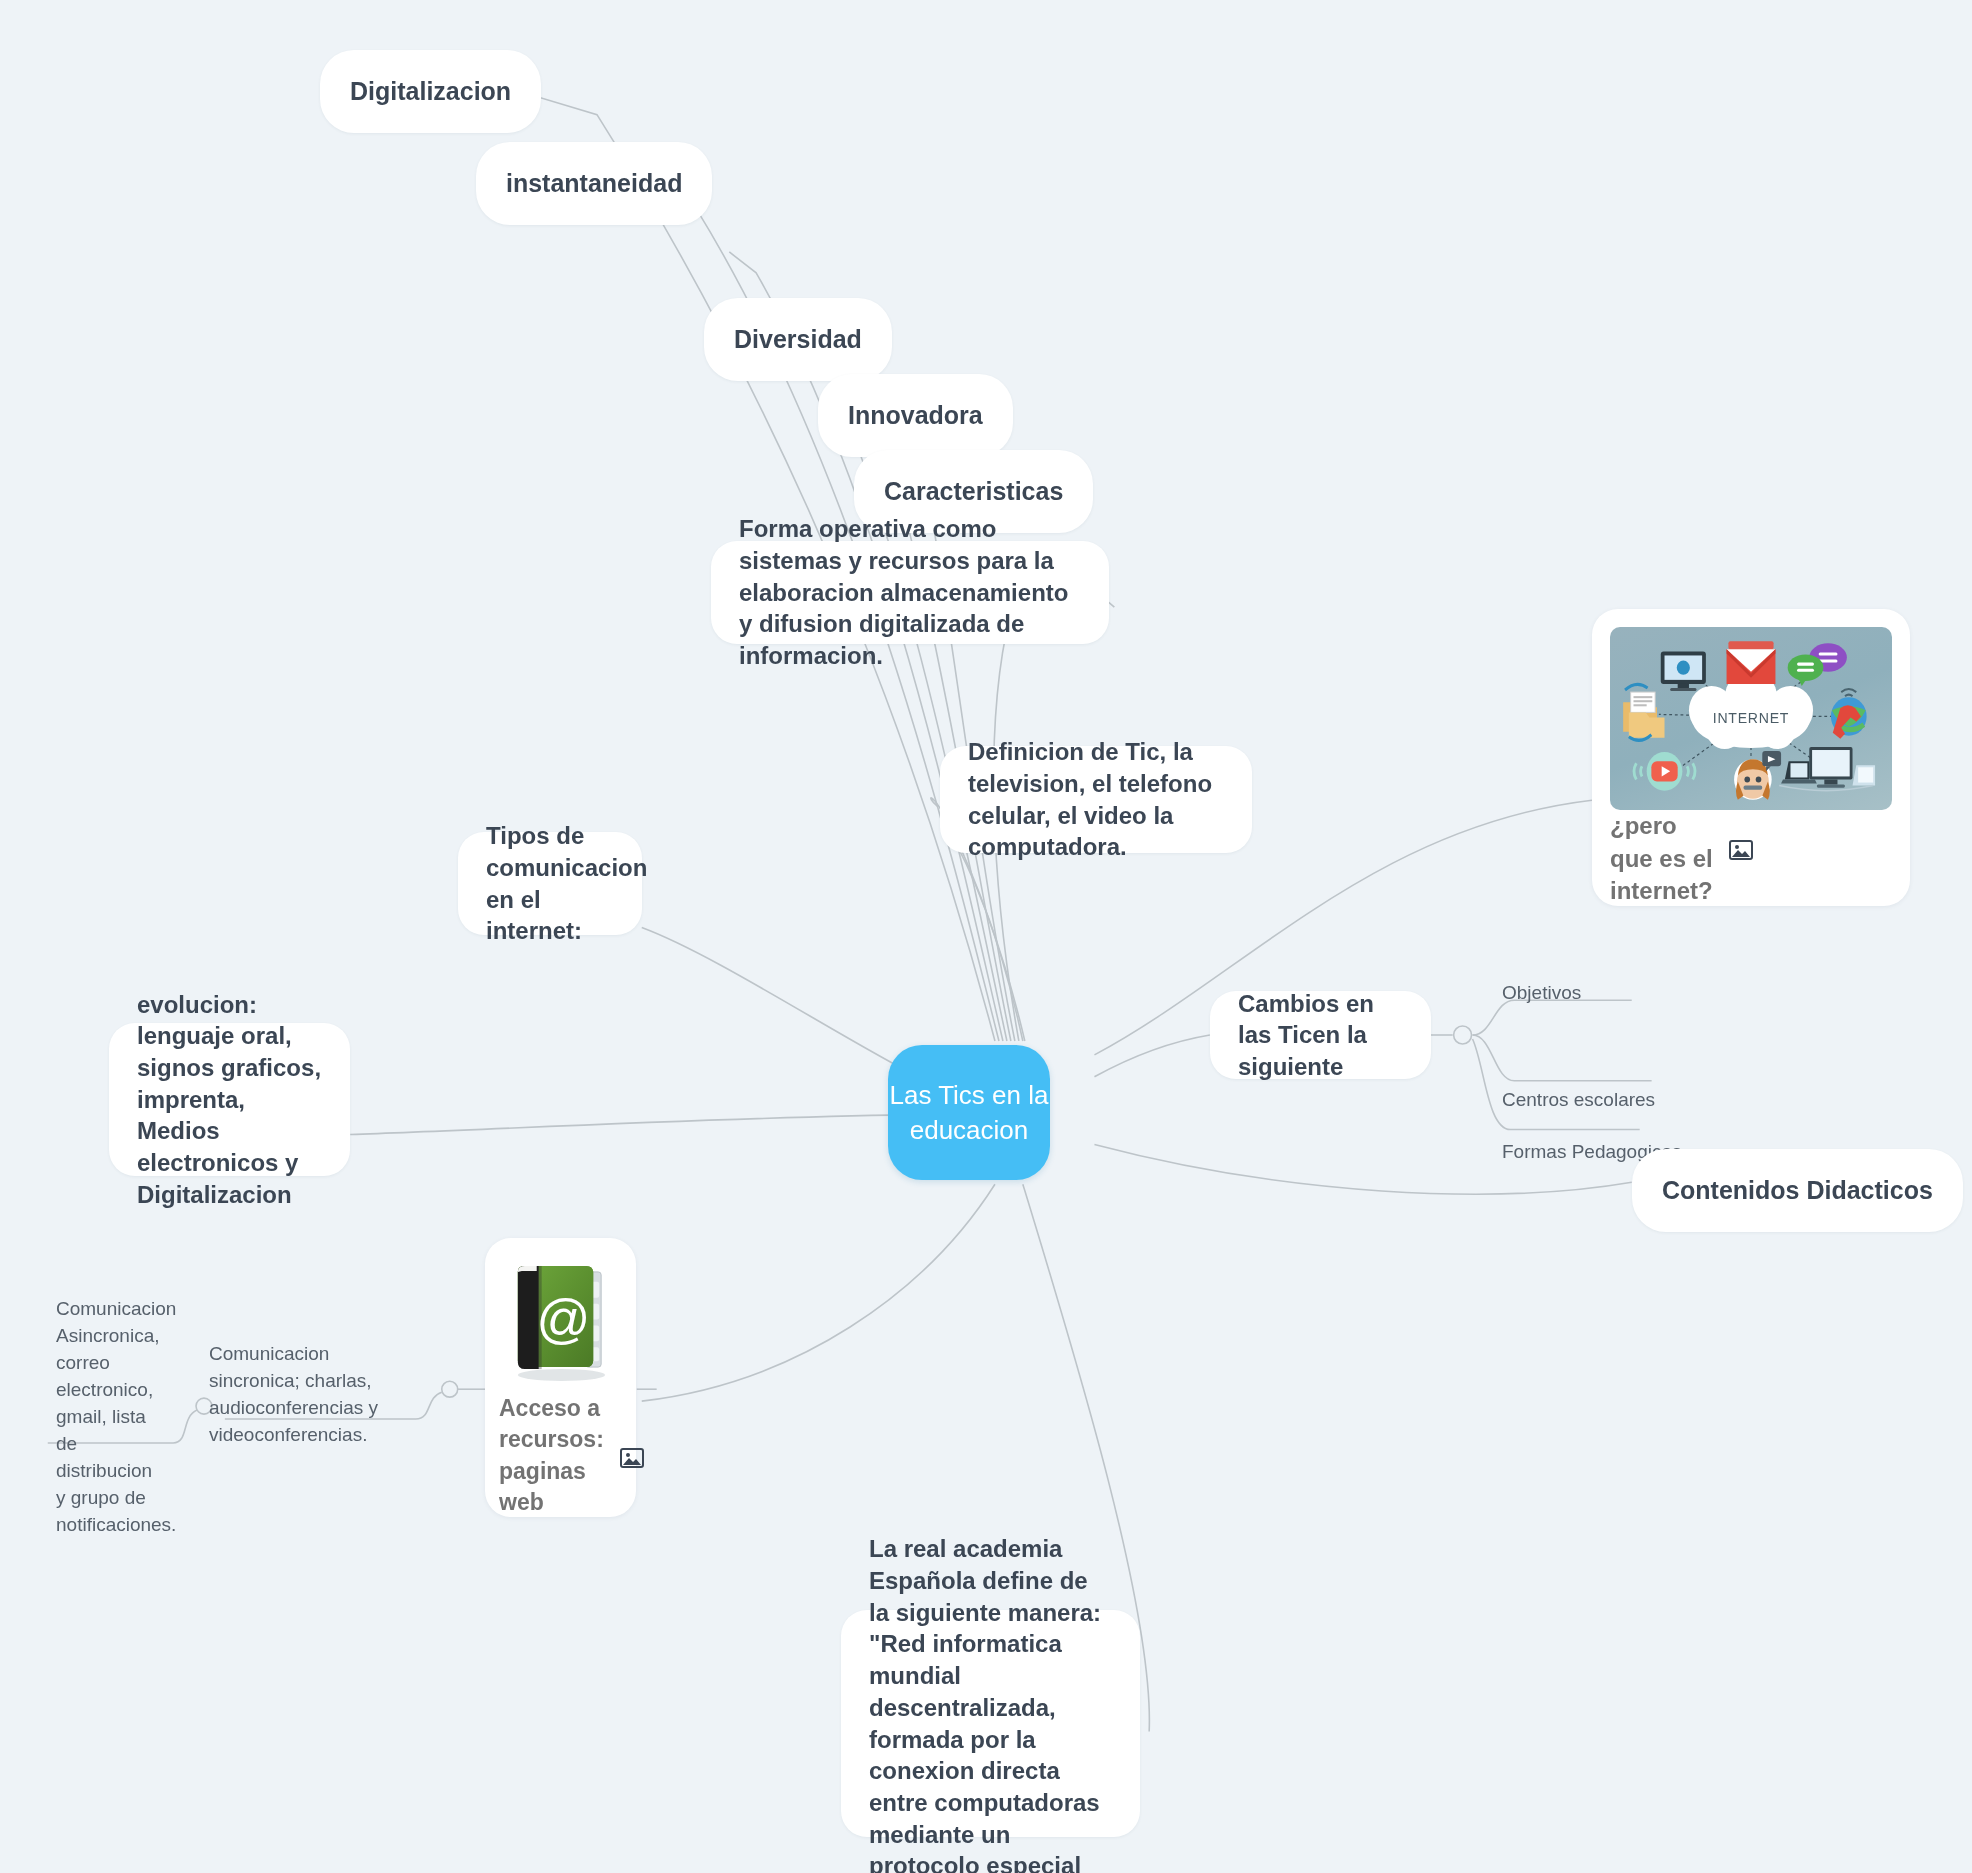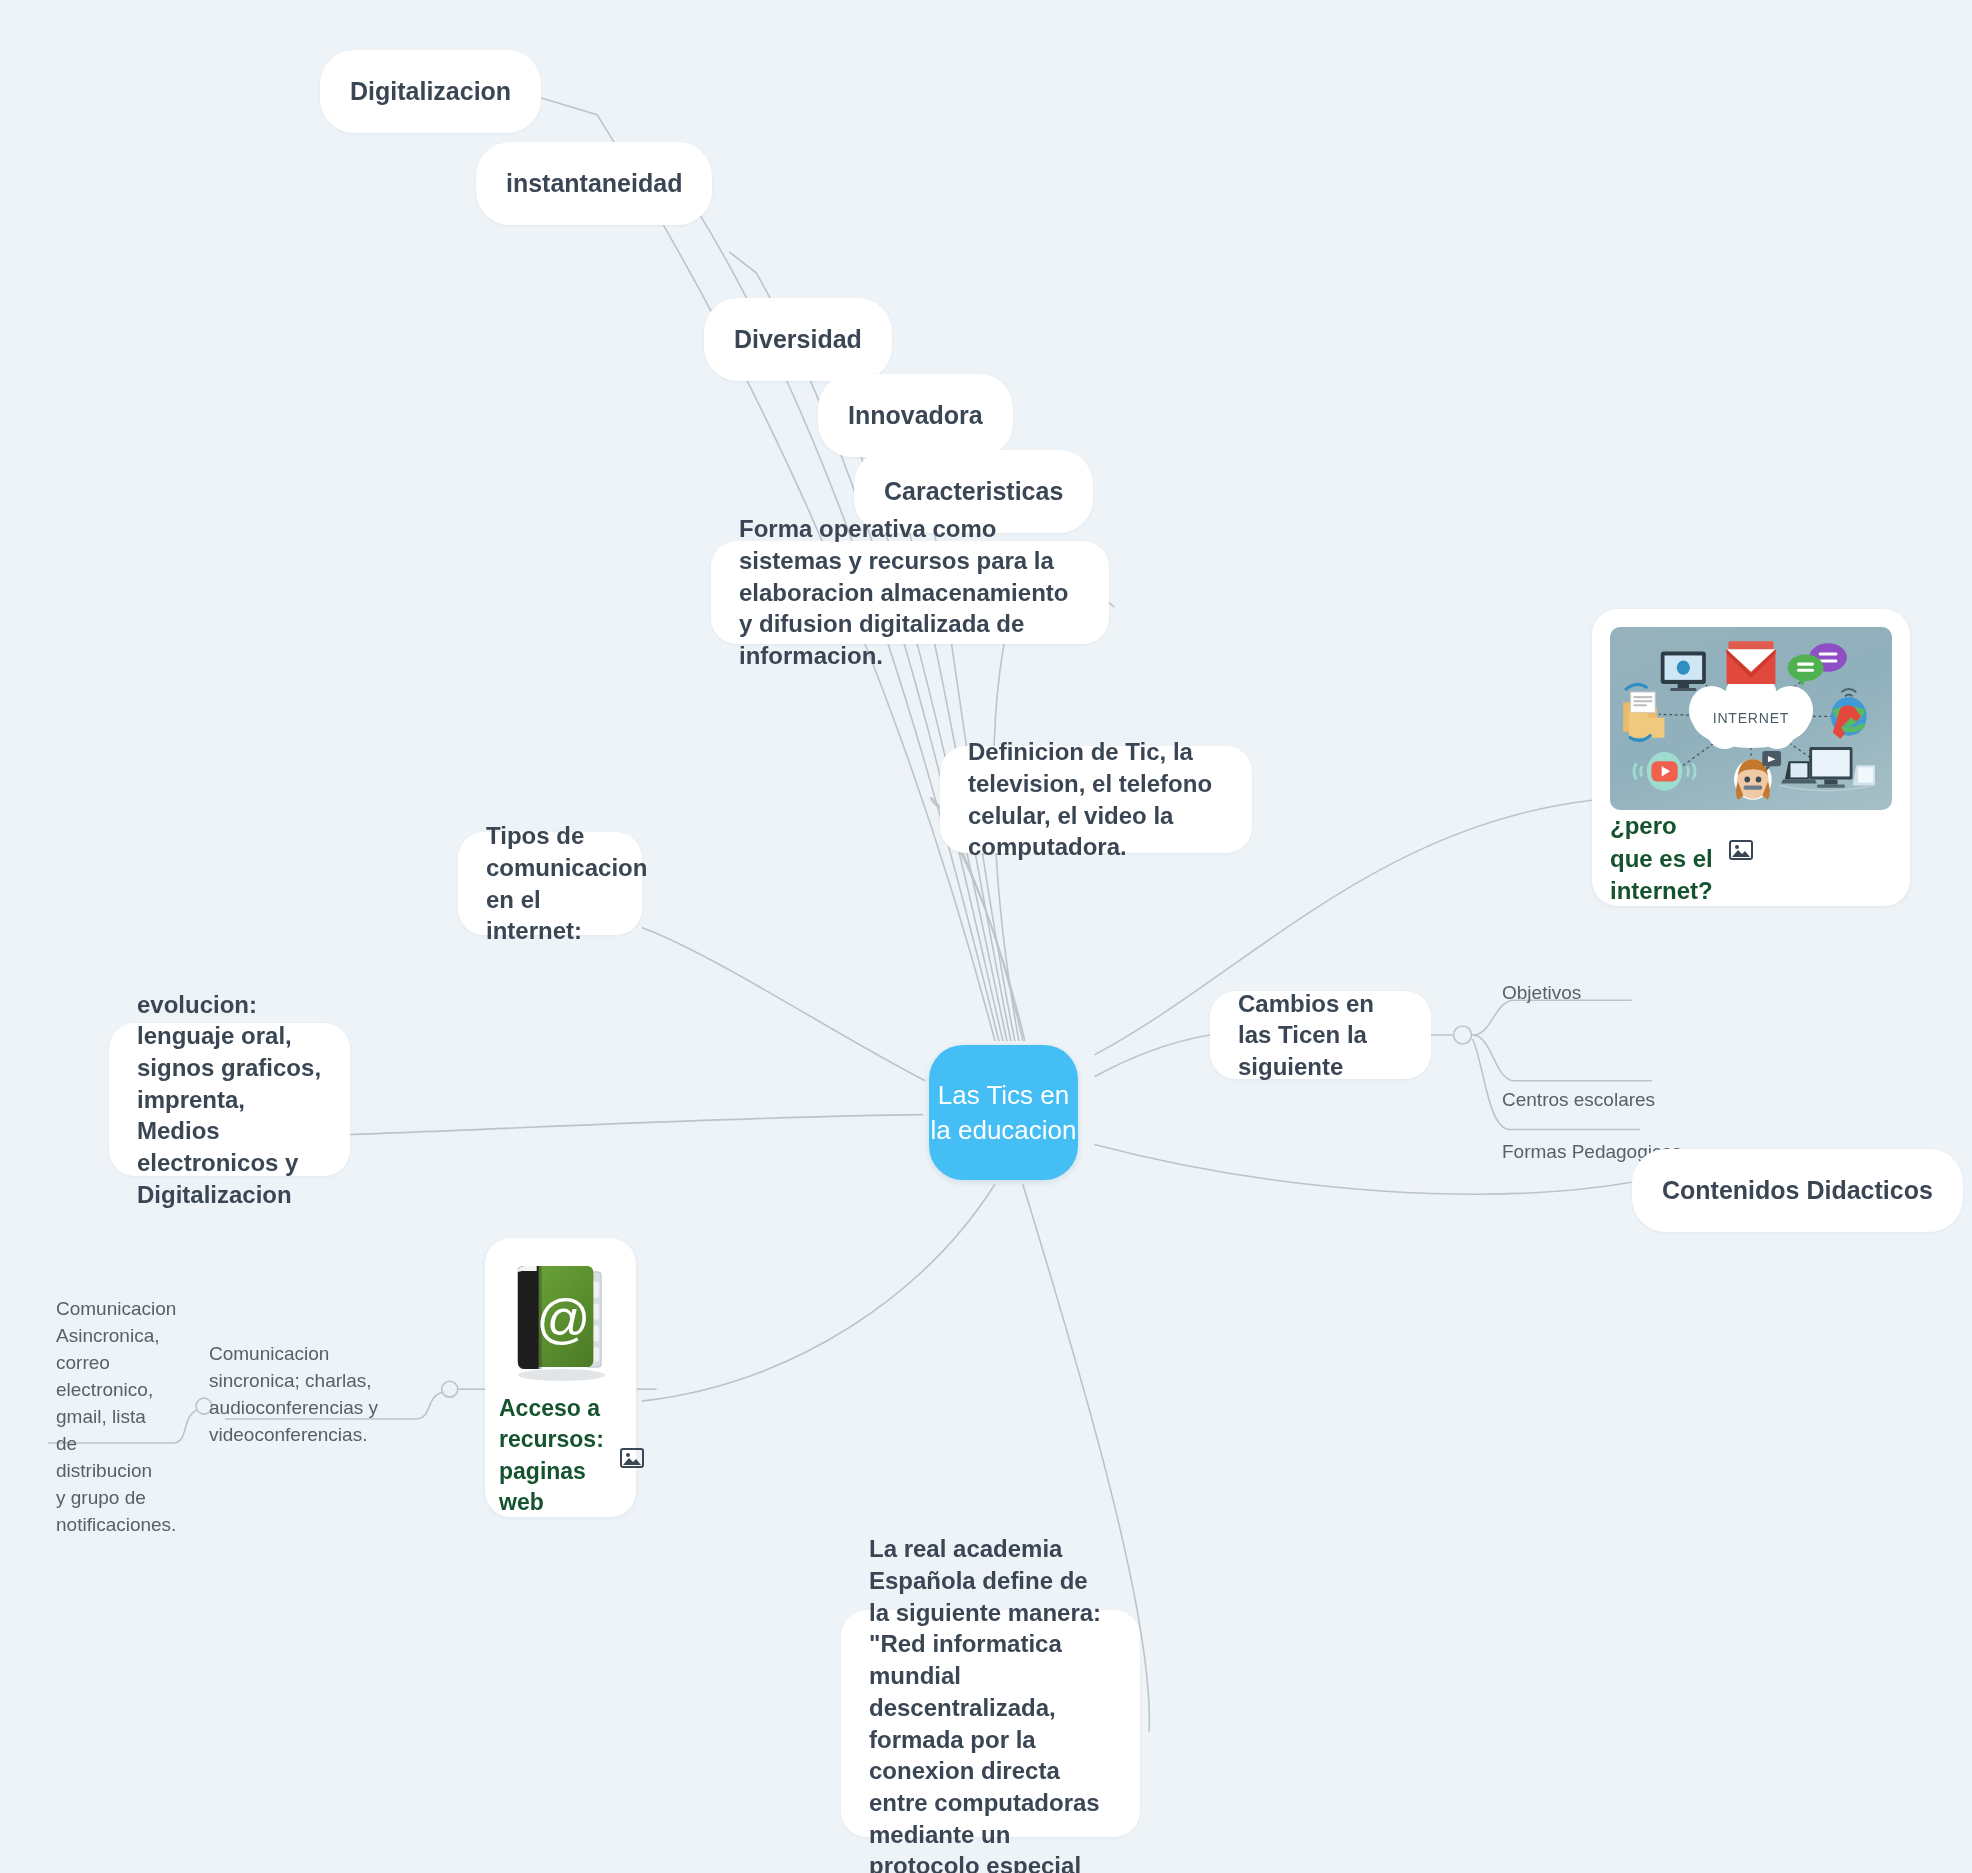--- a/index.html
+++ b/index.html
@@ -75,23 +75,23 @@
     font-size: 19px;
     font-weight: normal;
     line-height: 1.42;
     background: transparent;
     box-shadow: none;
   }
 
   
   #center-node {
     position: absolute;
-    left: 929px;
+    left: 888px;
     top: 1045px;
-    width: 149px;
+    width: 162px;
     height: 135px;
     background: #45bef5;
     border-radius: 34px;
     color: #ffffff;
     font-size: 26px;
     font-weight: normal;
     line-height: 1.33;
     display: flex;
     align-items: center;
     justify-content: center;
@@ -102,21 +102,21 @@
   
   .imgcard {
     position: absolute;
     background: #ffffff;
     border-radius: 26px;
     box-shadow: 0 1px 4px rgba(60,80,100,0.08);
     box-sizing: border-box;
     padding: 18px;
   }
   .imgcard .caption {
-    color: #14532d;
+    color: #737373;
     font-weight: bold;
     font-size: 24px;
     line-height: 1.36;
     display: flex;
     align-items: flex-start;
     gap: 16px;
   }
 
   
   #internet-illustration {

